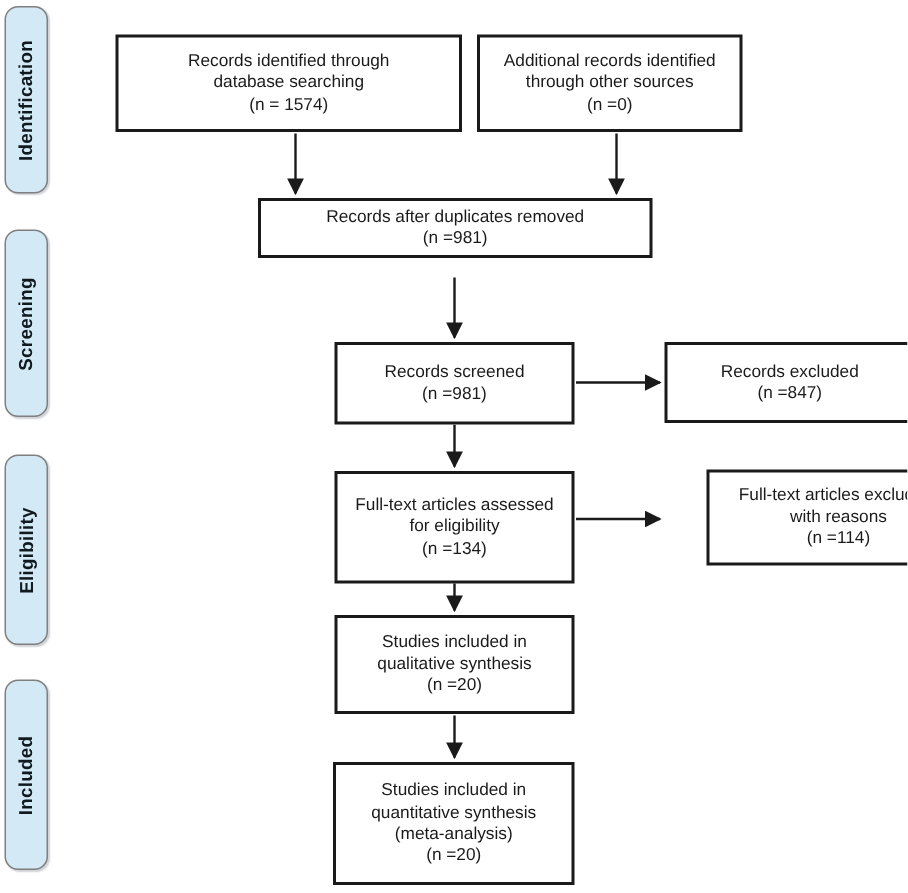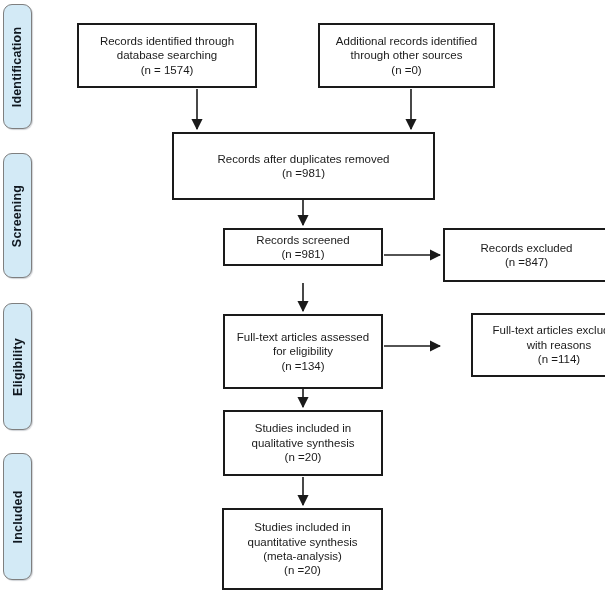--- a/index.html
+++ b/index.html
@@ -51,24 +51,24 @@
     display: flex;
     align-items: center;
     justify-content: center;
     text-align: center;
     font-size: 11.5px;
     line-height: 1.25;
     color: #1a1a1a;
     white-space: pre-line;
     padding: 2px 4px;
   }
-  #box-identified-db     { left: 77px;  top: 23px;  width: 180px; height: 65px; }
+  #box-identified-db     { left: 77px;  top: 23px;  width: 231px; height: 65px; }
   #box-identified-other  { left: 318px; top: 23px;  width: 177px; height: 65px; }
-  #box-after-duplicates  { left: 172px; top: 132px; width: 263px; height: 68px; }
-  #box-screened          { left: 223px; top: 228px; width: 160px; height: 38px; }
+  #box-after-duplicates  { left: 172px; top: 132px; width: 263px; height: 40px; }
+  #box-screened          { left: 223px; top: 228px; width: 160px; height: 55px; }
   #box-excluded          { left: 443px; top: 228px; width: 167px; height: 54px; }
   #box-fulltext-assessed { left: 223px; top: 314px; width: 160px; height: 75px; }
   #box-fulltext-excluded { left: 443px; top: 313px; width: 176px; height: 64px; margin-left: 28px; }
   #box-qualitative       { left: 223px; top: 410px; width: 160px; height: 66px; }
   #box-quantitative      { left: 222px; top: 508px; width: 161px; height: 82px; }
 
   
   #arrow-layer {
     position: absolute;
     left: 0; top: 0;

